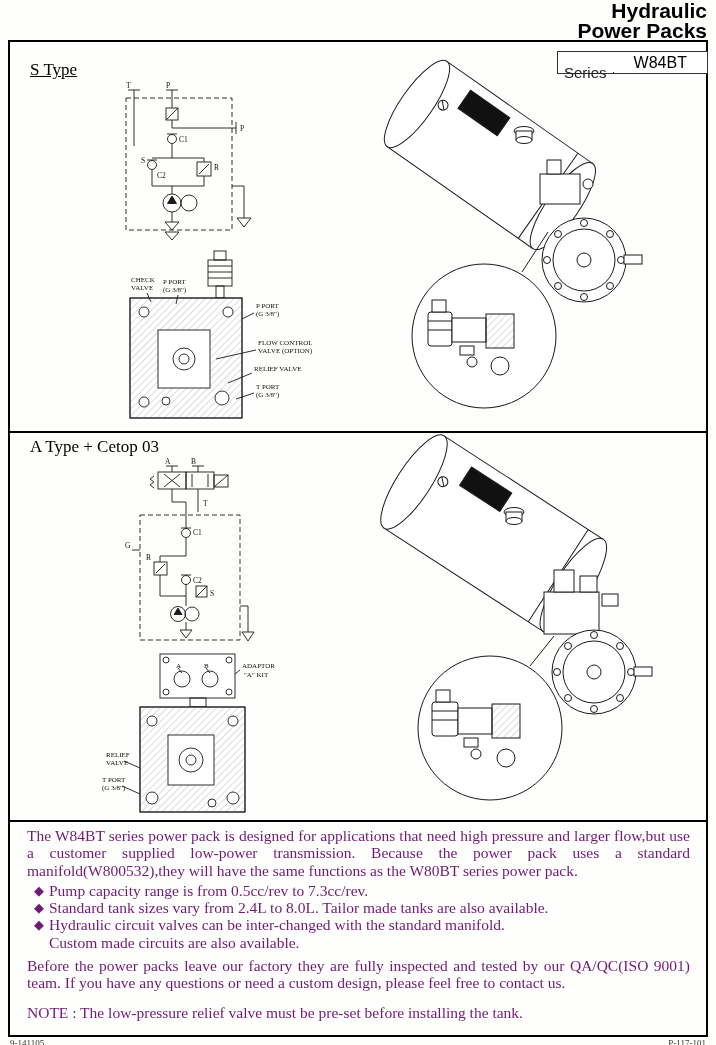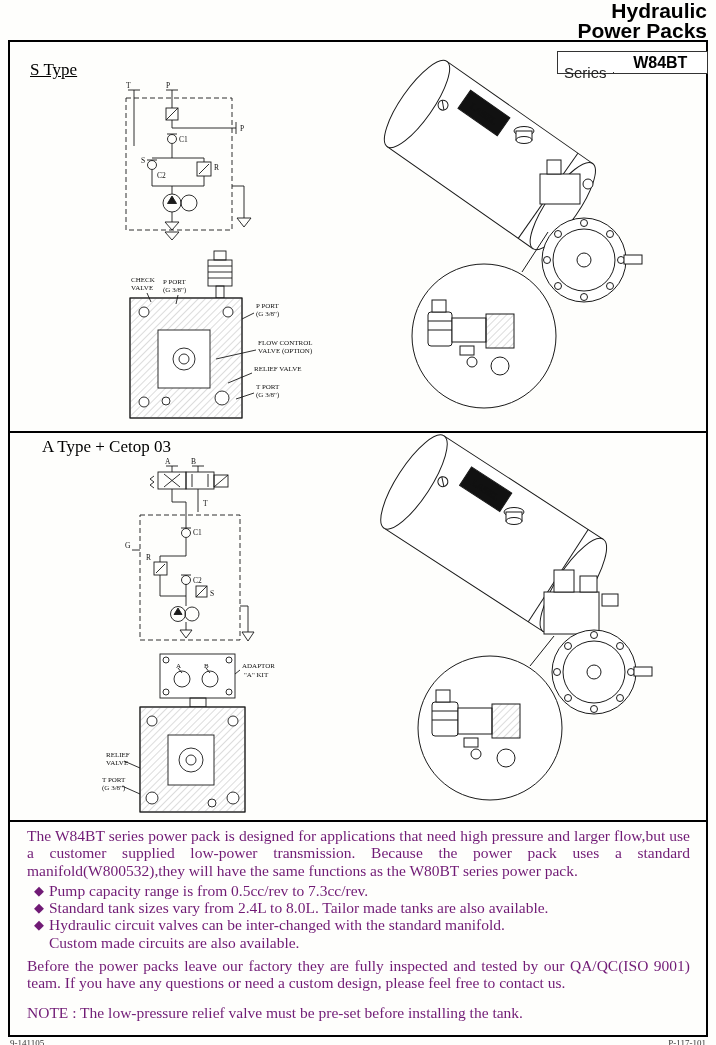--- a/index.html
+++ b/index.html
@@ -7,24 +7,24 @@
   .page { position:relative; width:716px; height:1045px; margin:0 auto; background:#fefefc;
           font-family:"Liberation Serif", serif; color:#111; overflow:hidden;padding-left:40px; }
   .main-border { position:absolute; left:8px; top:40px; width:700px; height:997px; border:2px solid #000; }
   .hdr-title { position:absolute; top:1px; right:9px; text-align:right;
                font-family:"Liberation Sans", sans-serif; font-weight:700; font-size:21px; line-height:20px; color:#000; }
   .series-box { position:absolute; top:51px; right:8px; width:151px; height:23px; border:1.5px solid #333;
                 display:flex; align-items:stretch; background:#fff; }
   .series-label { display:flex; align-items:center; padding:0 6px; border-right:1.5px solid #333;
                   font-family:"Liberation Sans", sans-serif; font-size:15px; color:#222;margin-top:20px; }
   .series-value { flex:1; display:flex; align-items:center; justify-content:center;
-                  font-family:"Liberation Sans", sans-serif; font-weight:700; font-size:16px; color:#000; }
+                  font-family:"Liberation Sans", sans-serif; font-weight:400; font-size:16px; color:#000; }
   .section-heading { position:absolute; font-size:17px; color:#000; }
   #sTypeHeading { left:30px; top:60px;text-decoration:underline; }
-  #aTypeHeading { left:30px; top:437px;margin-left:12px; }
+  #aTypeHeading { left:30px; top:437px; }
   .divider { position:absolute; left:8px; width:700px; border-top:2px solid #000; }
   #divider1 { top:431px; }
   #divider2 { top:820px; }
   svg.drawing { position:absolute; overflow:visible; }
   svg text { font-family:"Liberation Serif", serif; fill:#111; stroke:none; }
   .body-text { position:absolute; left:27px; top:827px; width:663px; font-size:15.5px; line-height:17.3px; color:#701a75; }
   .para { text-align:justify; margin-bottom:3px; }
   .bullets { margin:2px 0 6px 7px; }
   .bullet-row { display:flex; }
   .bullet-marker { width:15px; flex:0 0 15px; font-size:13px; }

